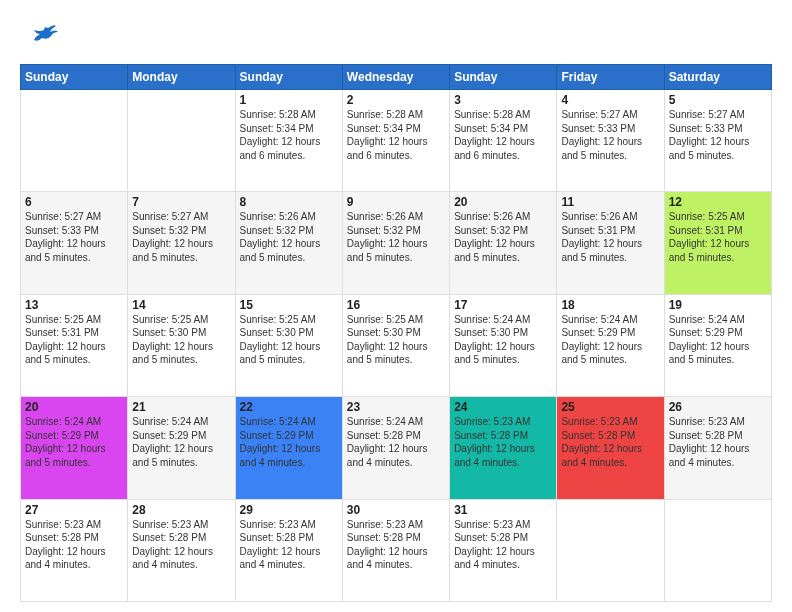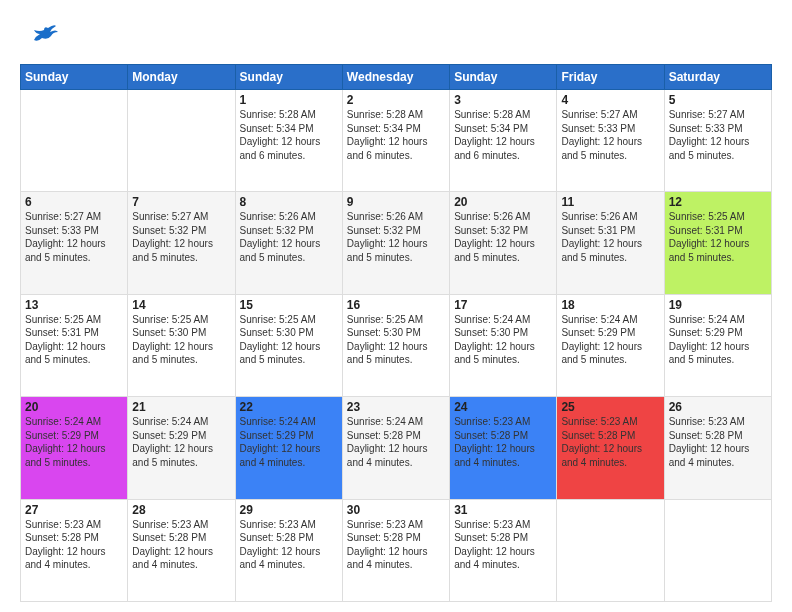--- a/index.html
+++ b/index.html
@@ -305,21 +305,21 @@
 Daylight: 12 hours
 and 4 minutes.</div>
           </td>
           <td style="background: rgb(245, 245, 245);">
             <span class="day-number">23</span>
             <div class="day-info" style="white-space: pre-line;">Sunrise: 5:24 AM
 Sunset: 5:28 PM
 Daylight: 12 hours
 and 4 minutes.</div>
           </td>
-          <td style="background: #3b82f6;">
+          <td style="background: #14b8a6;">
             <span class="day-number">24</span>
             <div class="day-info" style="white-space: pre-line;">Sunrise: 5:23 AM
 Sunset: 5:28 PM
 Daylight: 12 hours
 and 4 minutes.</div>
           </td>
           <td style="background: #ef4444;">
             <span class="day-number">25</span>
             <div class="day-info" style="white-space: pre-line;">Sunrise: 5:23 AM
 Sunset: 5:28 PM

